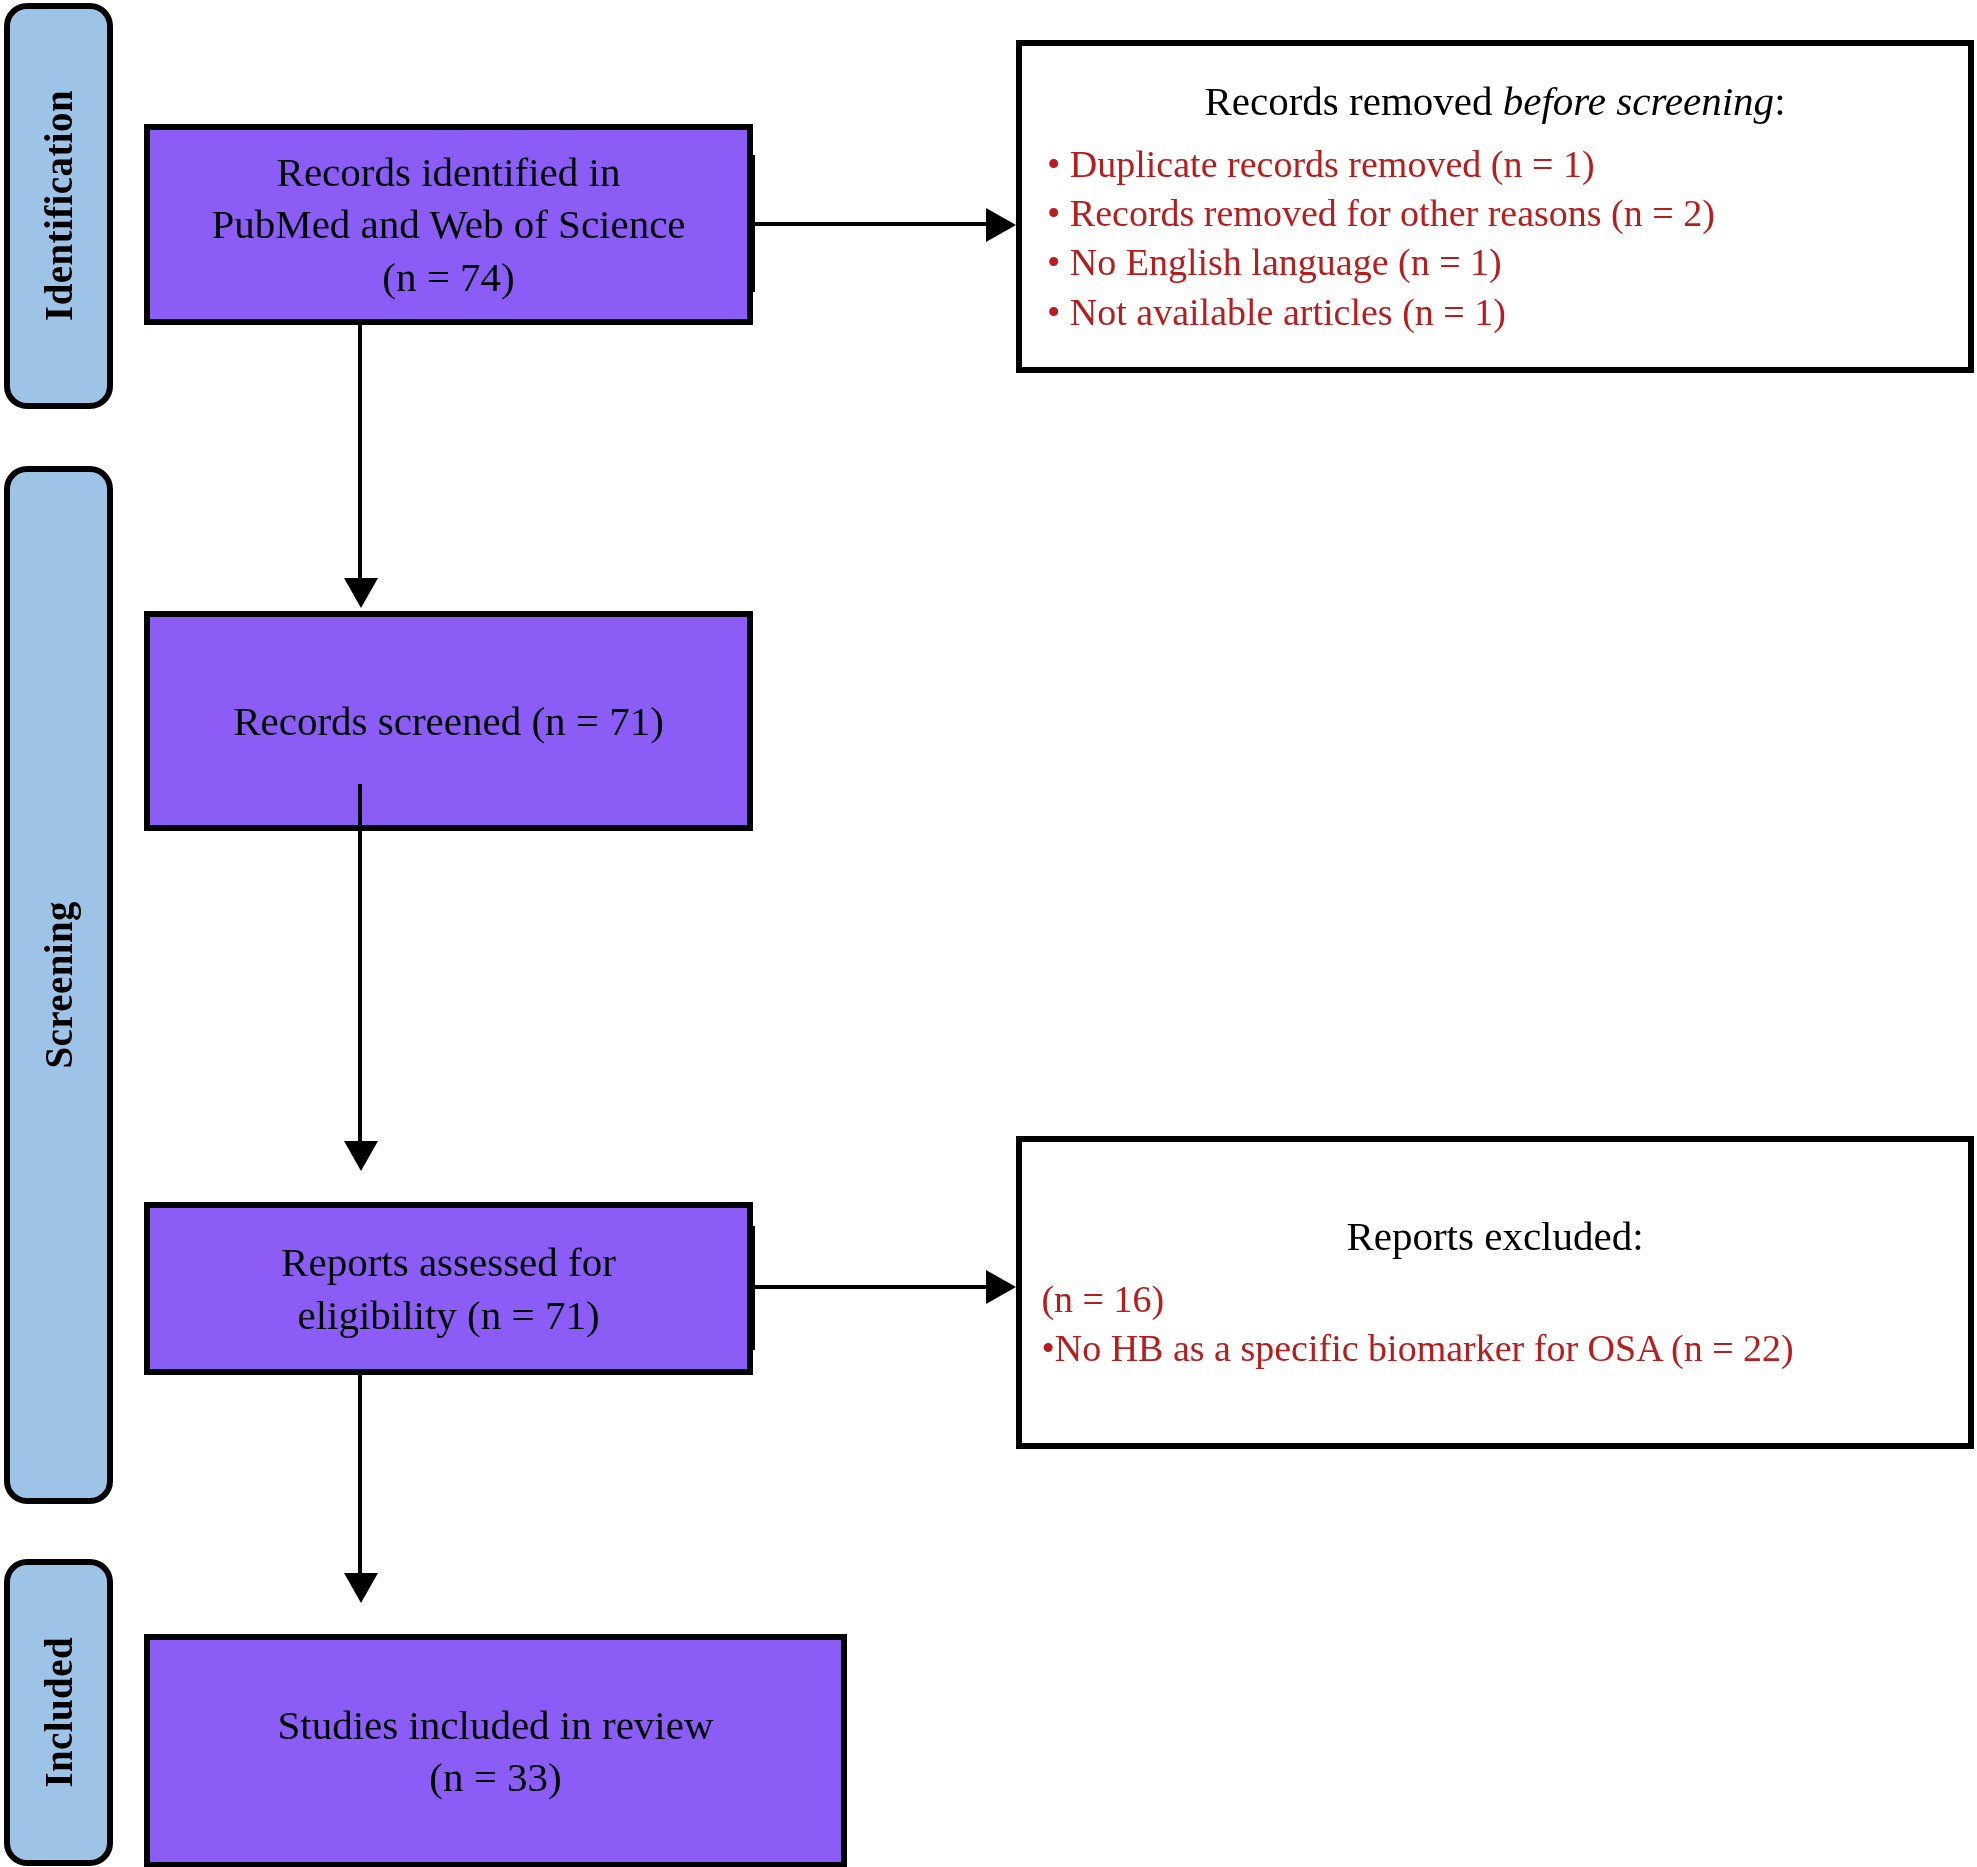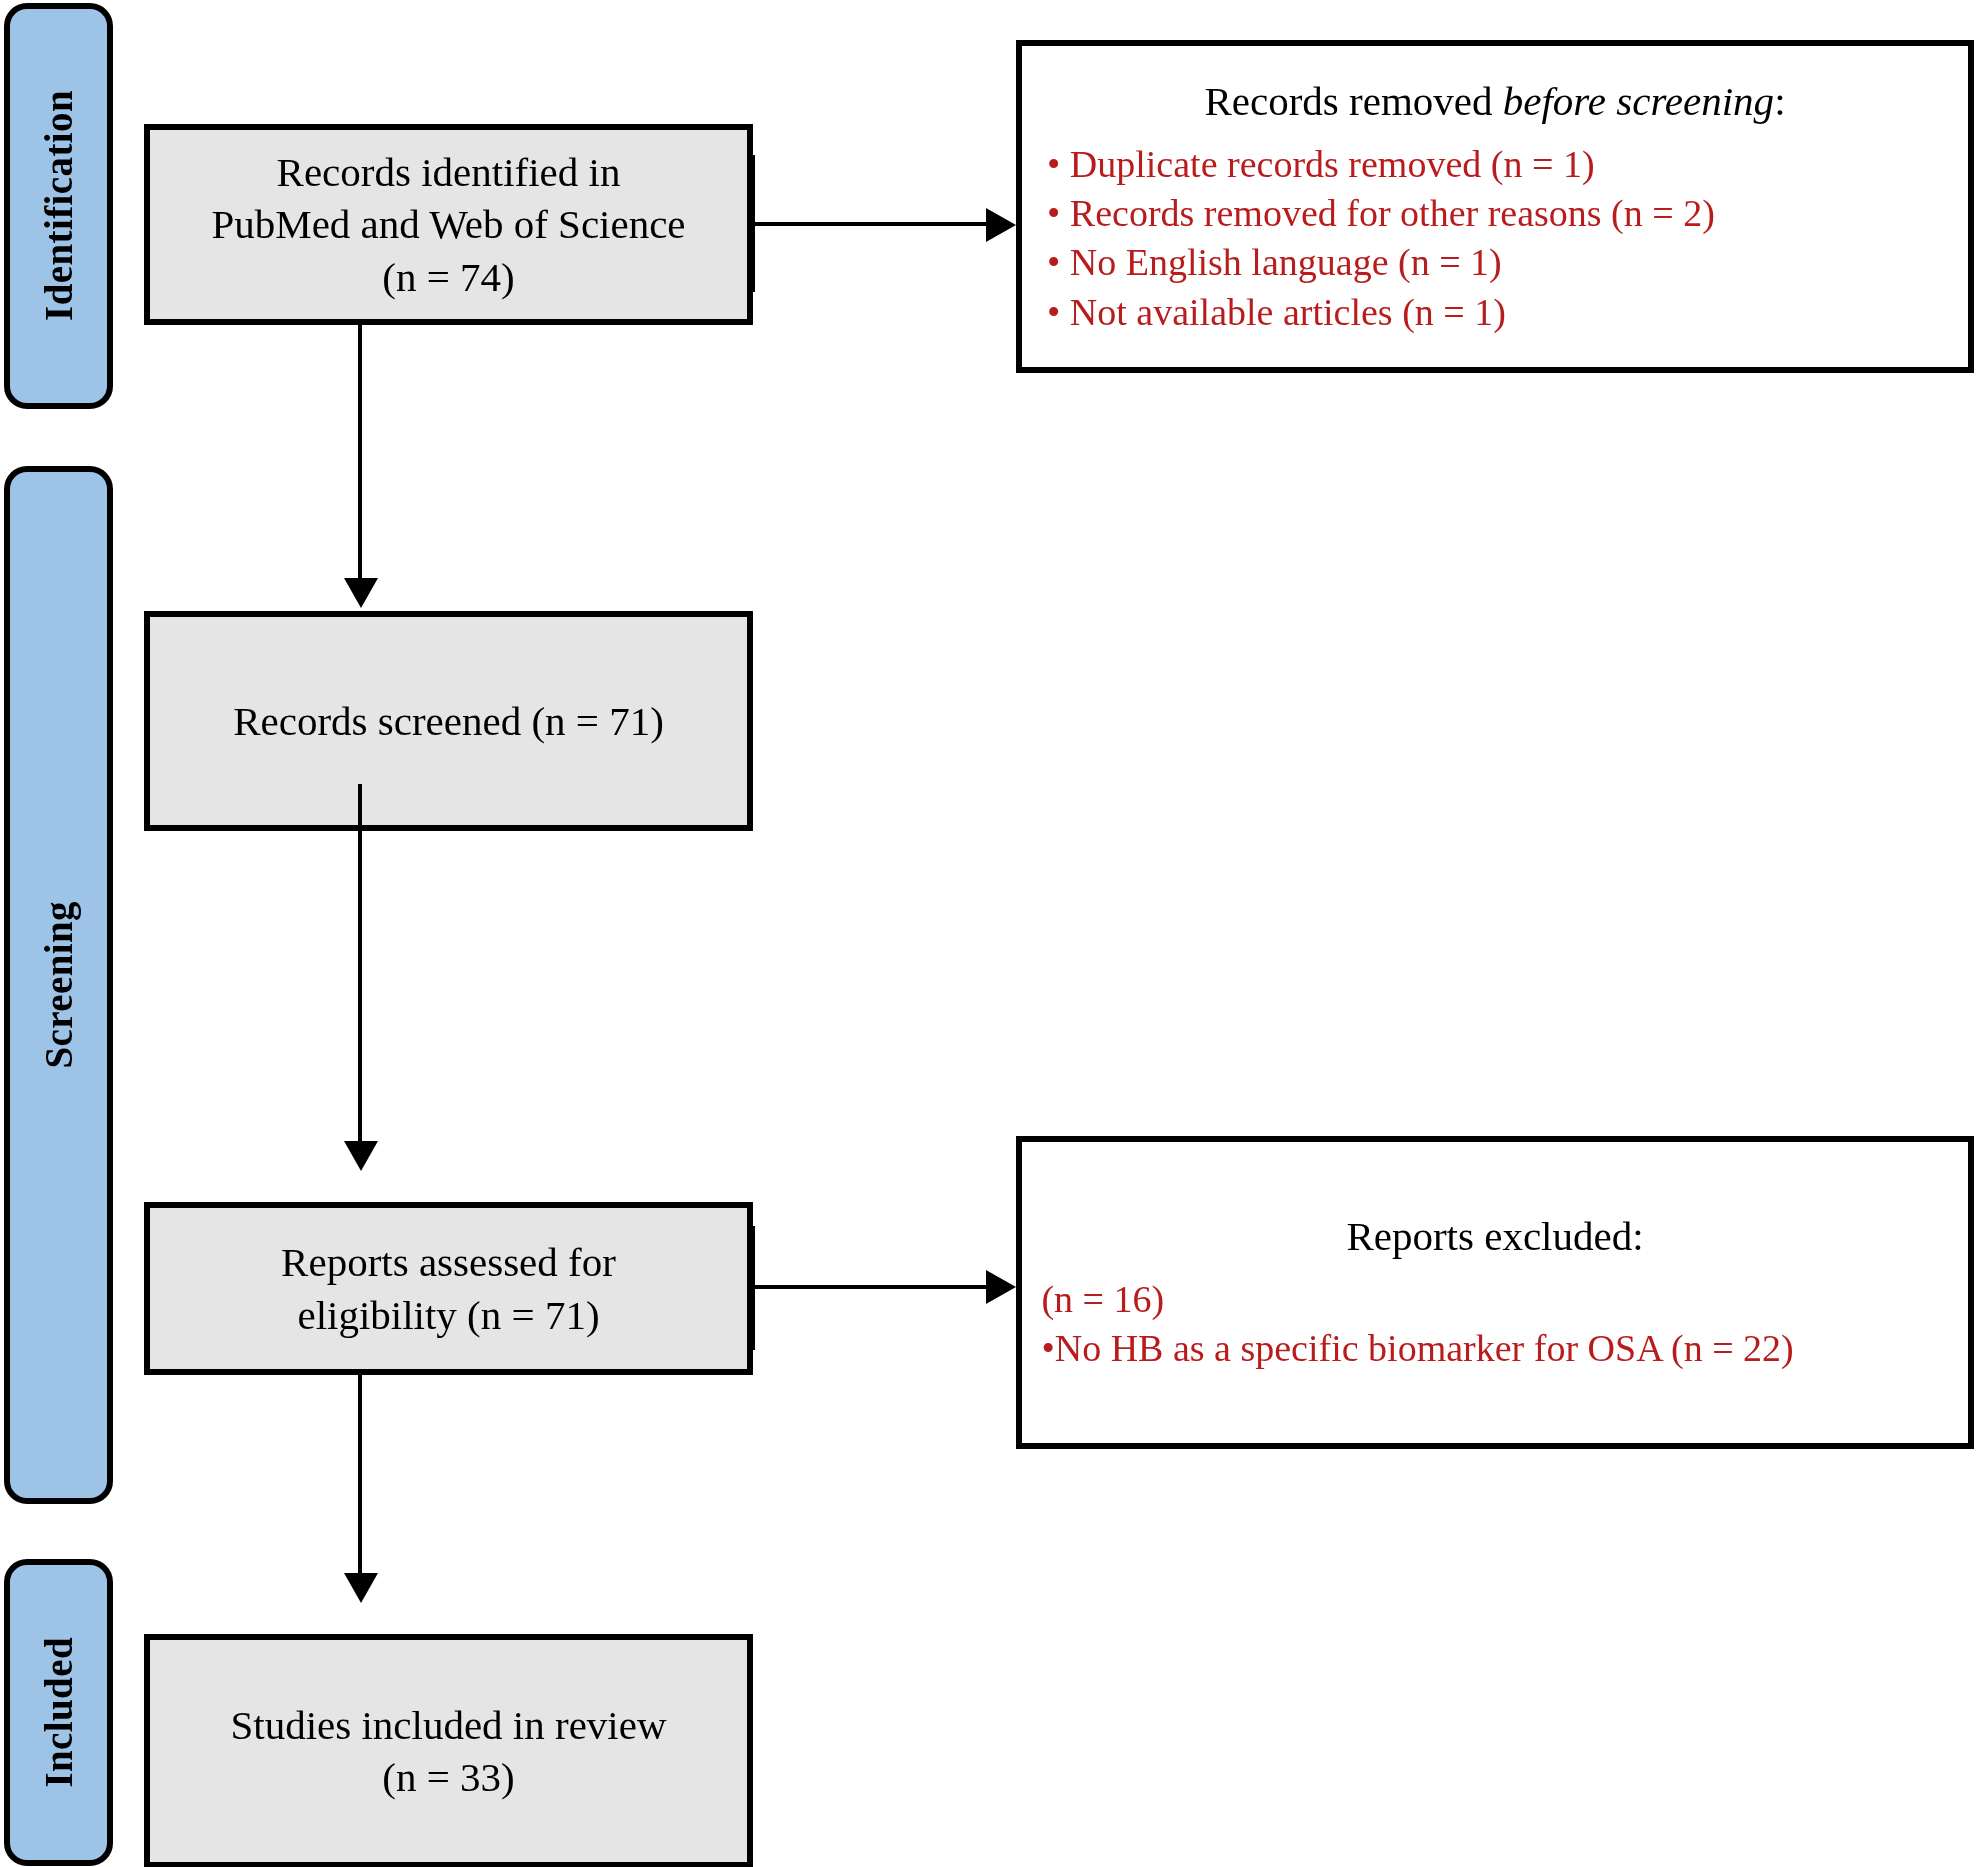--- a/index.html
+++ b/index.html
@@ -36,21 +36,21 @@
     font-size: 39px;
     letter-spacing: 0.4px;
     white-space: nowrap;
     line-height: 1;
     color: #000000;
   }
 
   
   .proc-box {
     position: absolute;
-    background: #e5e5e5;
+    background: #8b5cf6;
     border: 6.2px solid #000000;
     box-sizing: border-box;
     display: flex;
     align-items: center;
     justify-content: center;
     text-align: center;
   }
   .proc-text {
     font-family: "Liberation Serif", "DejaVu Serif", serif;
     font-size: 41px;
@@ -150,21 +150,21 @@
     </div>
   </div>
 
   <div class="proc-box" style="left:144px; top:1202px; width:609px; height:173px;">
     <div class="proc-text">
       <span>Reports assessed for</span><br>
       <span>eligibility (n = 71)</span>
     </div>
   </div>
 
-  <div class="proc-box" style="left:144px; top:1634px; width:609px; height:234px;">
+  <div class="proc-box" style="left:144px; top:1634px; width:703px; height:234px;">
     <div class="proc-text">
       <span>Studies included in review</span><br>
       <span>(n = 33)</span>
     </div>
   </div>
 
   <div class="side-box" style="left:1016px; top:40px; width:958px; height:333px;">
     <div class="side-head">
       <span>Records removed </span><span class="ital">before screening</span><span>:</span>
     </div>

